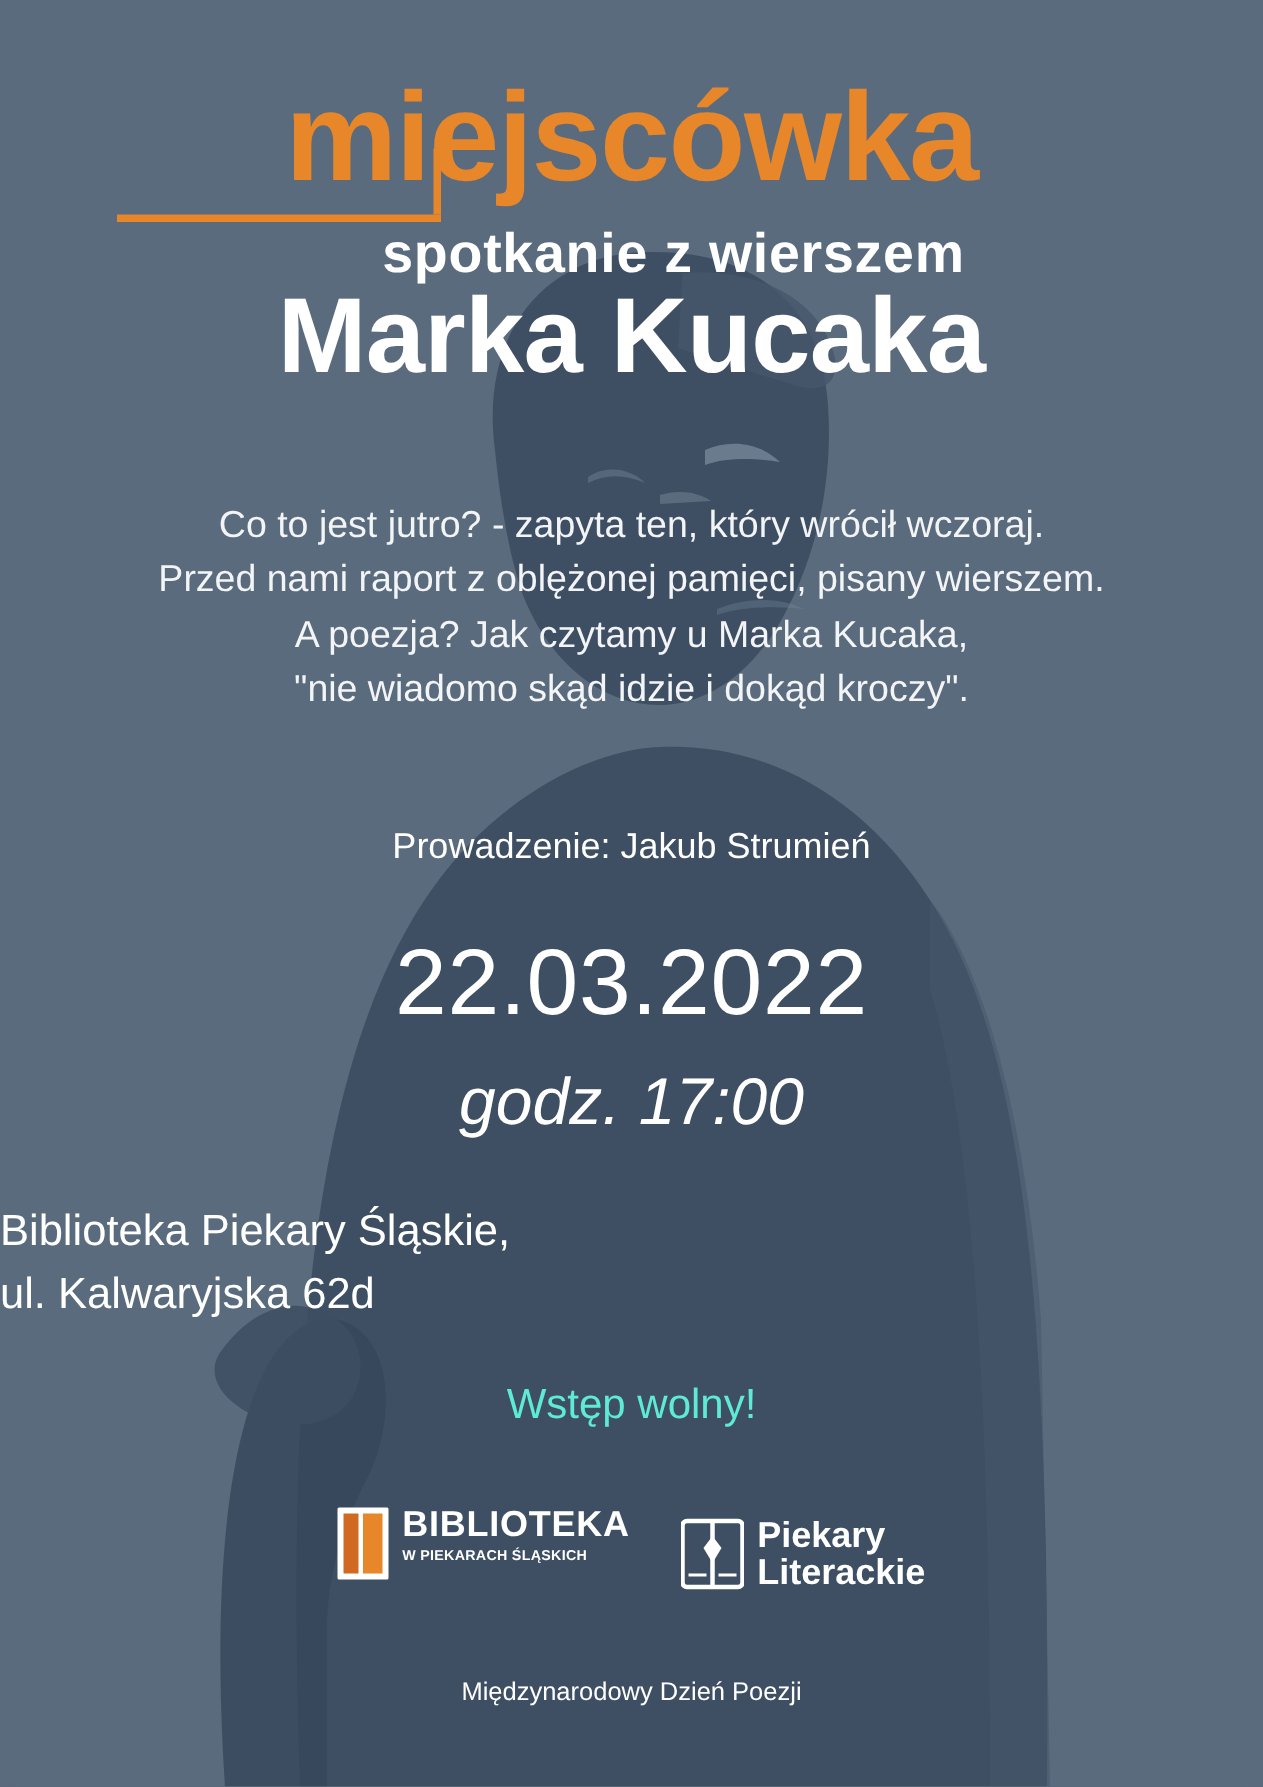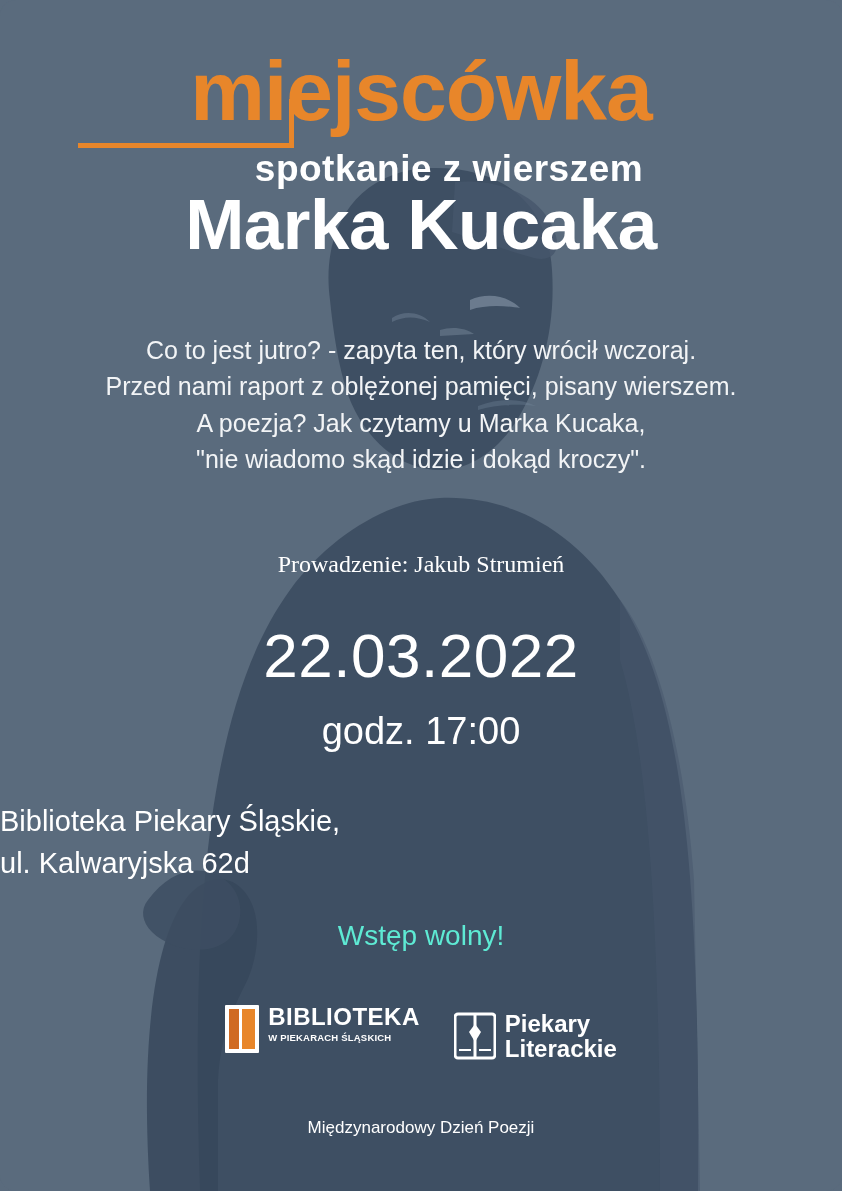--- a/index.html
+++ b/index.html
@@ -116,44 +116,44 @@
   
   .host {
     position: absolute;
     top: 551px;
     left: 0;
     width: 842px;
     text-align: center;
     font-size: 24px;
     color: #ffffff;
     font-weight: 400;
-    font-family: Liberation Serif, serif;
   }
 
   
   .date {
     position: absolute;
     top: 620px;
     left: 0;
     width: 842px;
     text-align: center;
     font-size: 62px;
     font-weight: 400;
     color: #ffffff;
     letter-spacing: 0.5px;
   }
   .time {
     position: absolute;
     top: 710px;
     left: 0;
     width: 842px;
     text-align: center;
-    font-size: 38px;
+    font-size: 44px;
     font-weight: 400;
     color: #ffffff;
+    font-style: italic;
   }
 
   
   .venue {
     position: absolute;
     top: 800px;
     left: 0;
     width: 842px;
     text-align: left;
     font-size: 29px;

